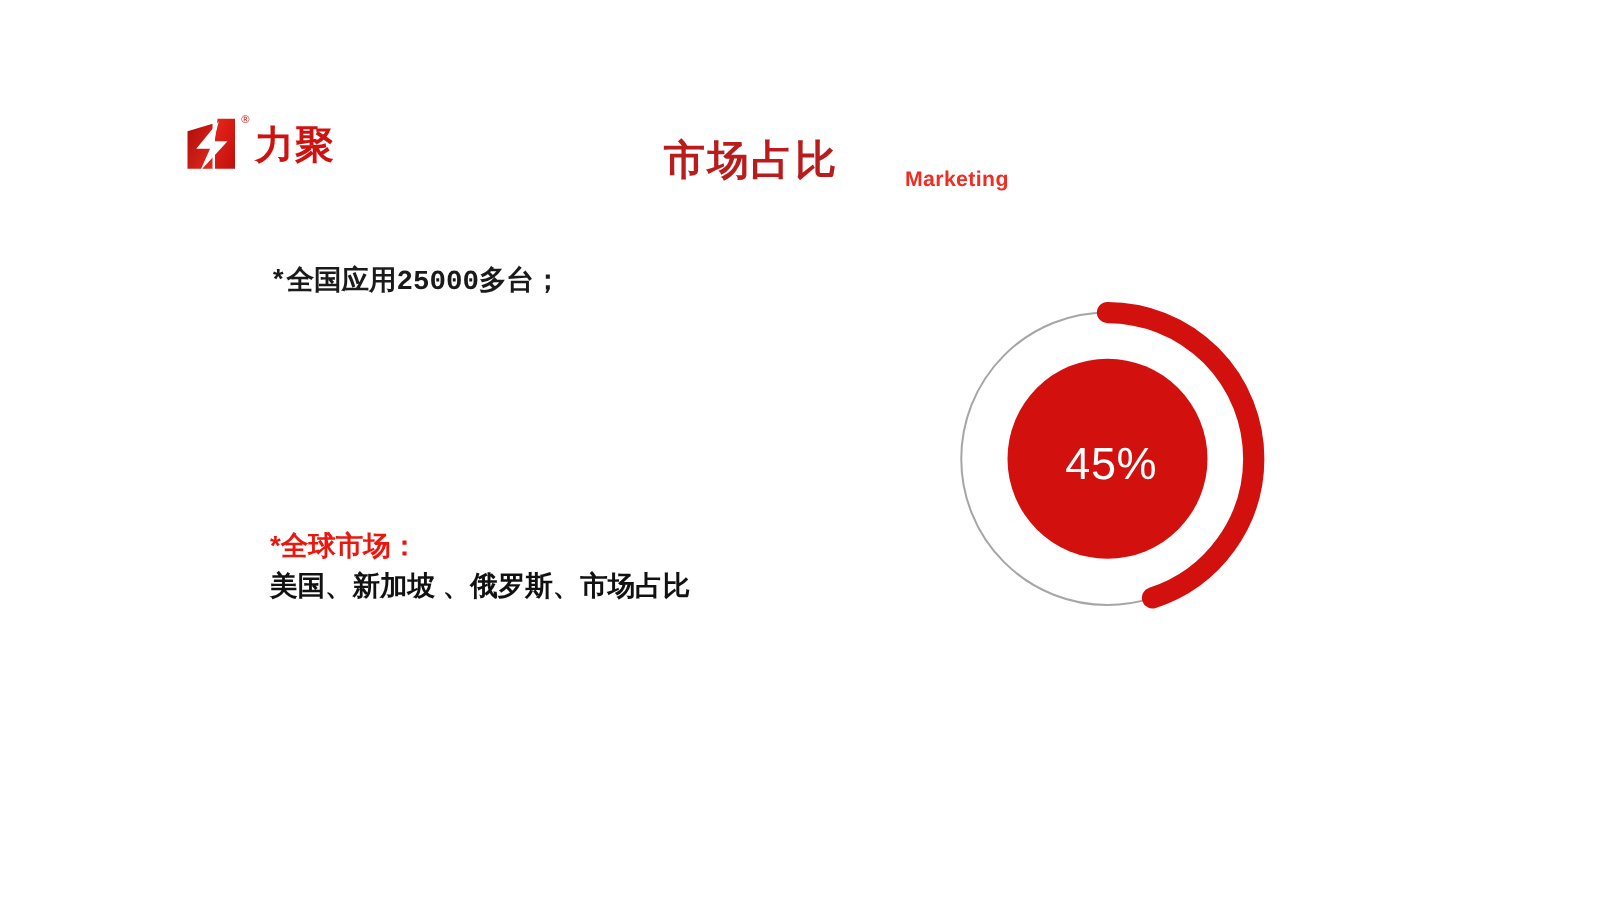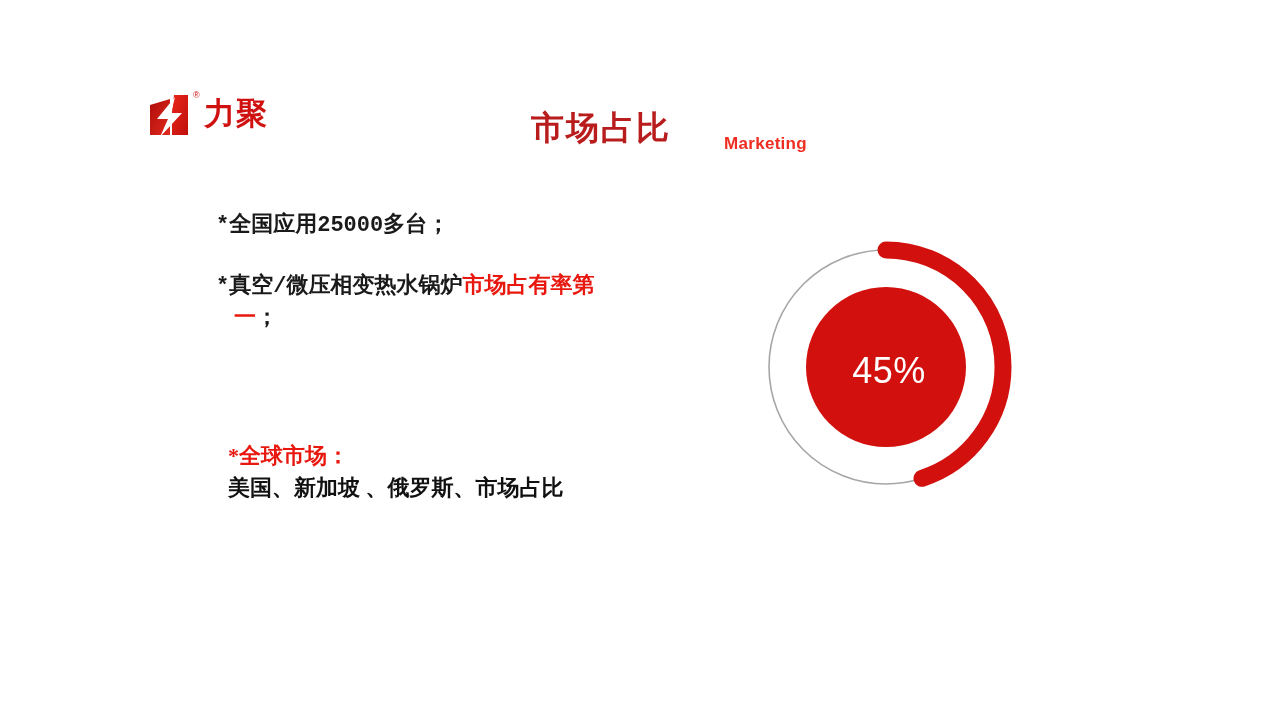--- a/index.html
+++ b/index.html
@@ -54,21 +54,21 @@
     color: #cf1210;
     line-height: 1;
   }
   .logo-word {
     font-size: 31px;
     font-weight: bold;
     color: #cf1210;
     letter-spacing: 1px;
     line-height: 1;
     padding-bottom: 2px;
-    font-family: Liberation Mono, monospace;
+    font-family: Liberation Serif, serif;
   }
 
   
   .title-zh {
     position: absolute;
     left: 531px;
     top: 108px;
     font-size: 33px;
     font-weight: bold;
     color: #b91c1c;
@@ -99,23 +99,22 @@
     font-family: Liberation Mono, monospace;
   }
   .bullet-1 { left: 216px; top: 210px; white-space: nowrap; }
   .bullet-2 { left: 216px; top: 271px; width: 470px; text-indent: 0; }
   .bullet-2 .cont { padding-left: 18px; }
   .hl-red { color: #e8180f; }
 
   .global-block {
     position: absolute;
     left: 216px;
-    top: 439px;
-    font-family: Liberation Serif, serif;
-    margin-left: 12px;
+    top: 420px;
+    font-family: Liberation Sans, sans-serif;
   }
   .global-head {
     font-size: 22px;
     font-weight: bold;
     color: #e8180f;
     line-height: 1.5;
     white-space: nowrap;
   }
   .global-line {
     font-size: 22px;
@@ -186,24 +185,20 @@
       <span class="logo-reg">®</span>
     </div>
     <div class="logo-word">力聚</div>
   </div>
 
   <div class="title-zh">市场占比</div>
   <div class="title-en">Marketing</div>
 
   <div class="bullet bullet-1">*全国应用25000多台；</div>
 
-  <div class="bullet bullet-2">
-    <span>*真空/微压相变热水锅炉</span><span class="hl-red">市场占有率第</span><br>
-    <span class="cont hl-red">一</span><span>；</span>
-  </div>
 
   <div class="global-block">
     <div class="global-head">*全球市场：</div>
     <div class="global-line">美国、新加坡 、俄罗斯、市场占比</div>
   </div>
 
   <div class="donut-wrap">
     <svg viewBox="0 0 280 280" xmlns="http://www.w3.org/2000/svg">
 
       <circle id="donut-track" cx="136" cy="137" r="117" fill="none" stroke="#a6a6a6" stroke-width="1.6" stroke-linecap="round" transform="rotate(-90 136 137)" stroke-dasharray="404.3229745170064 735.1326809400116" stroke-dashoffset="-330.80970642300525"></circle>

